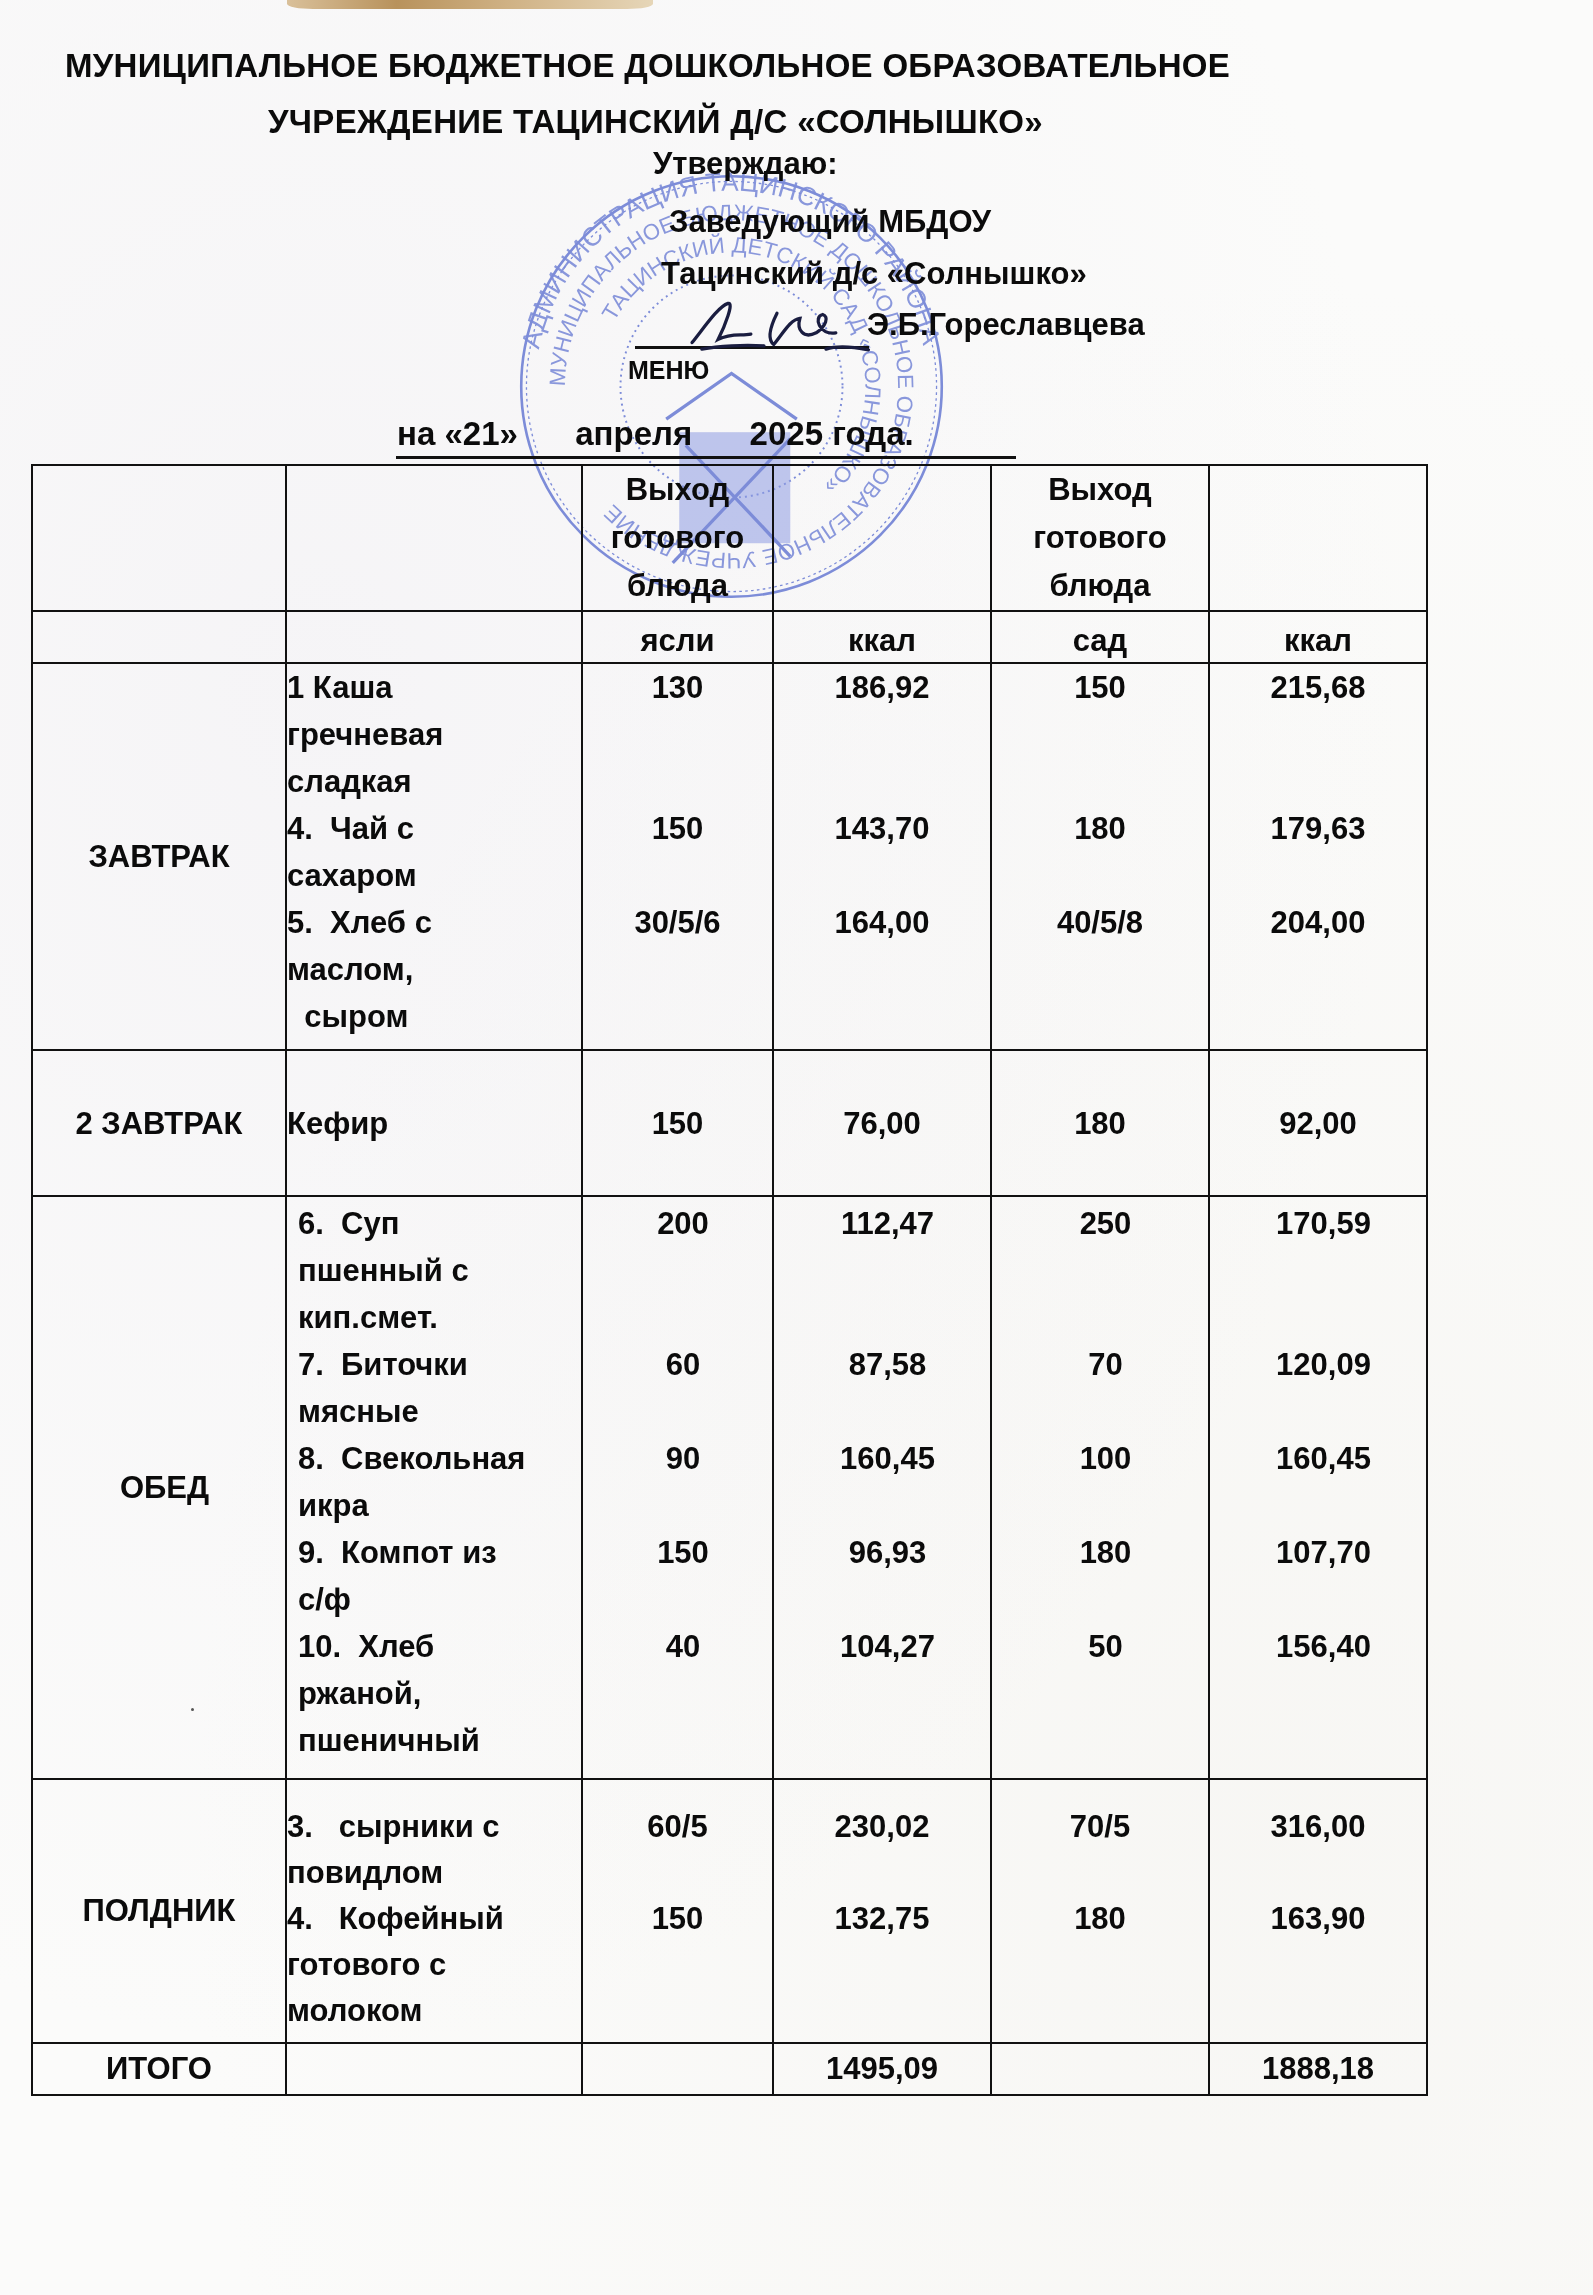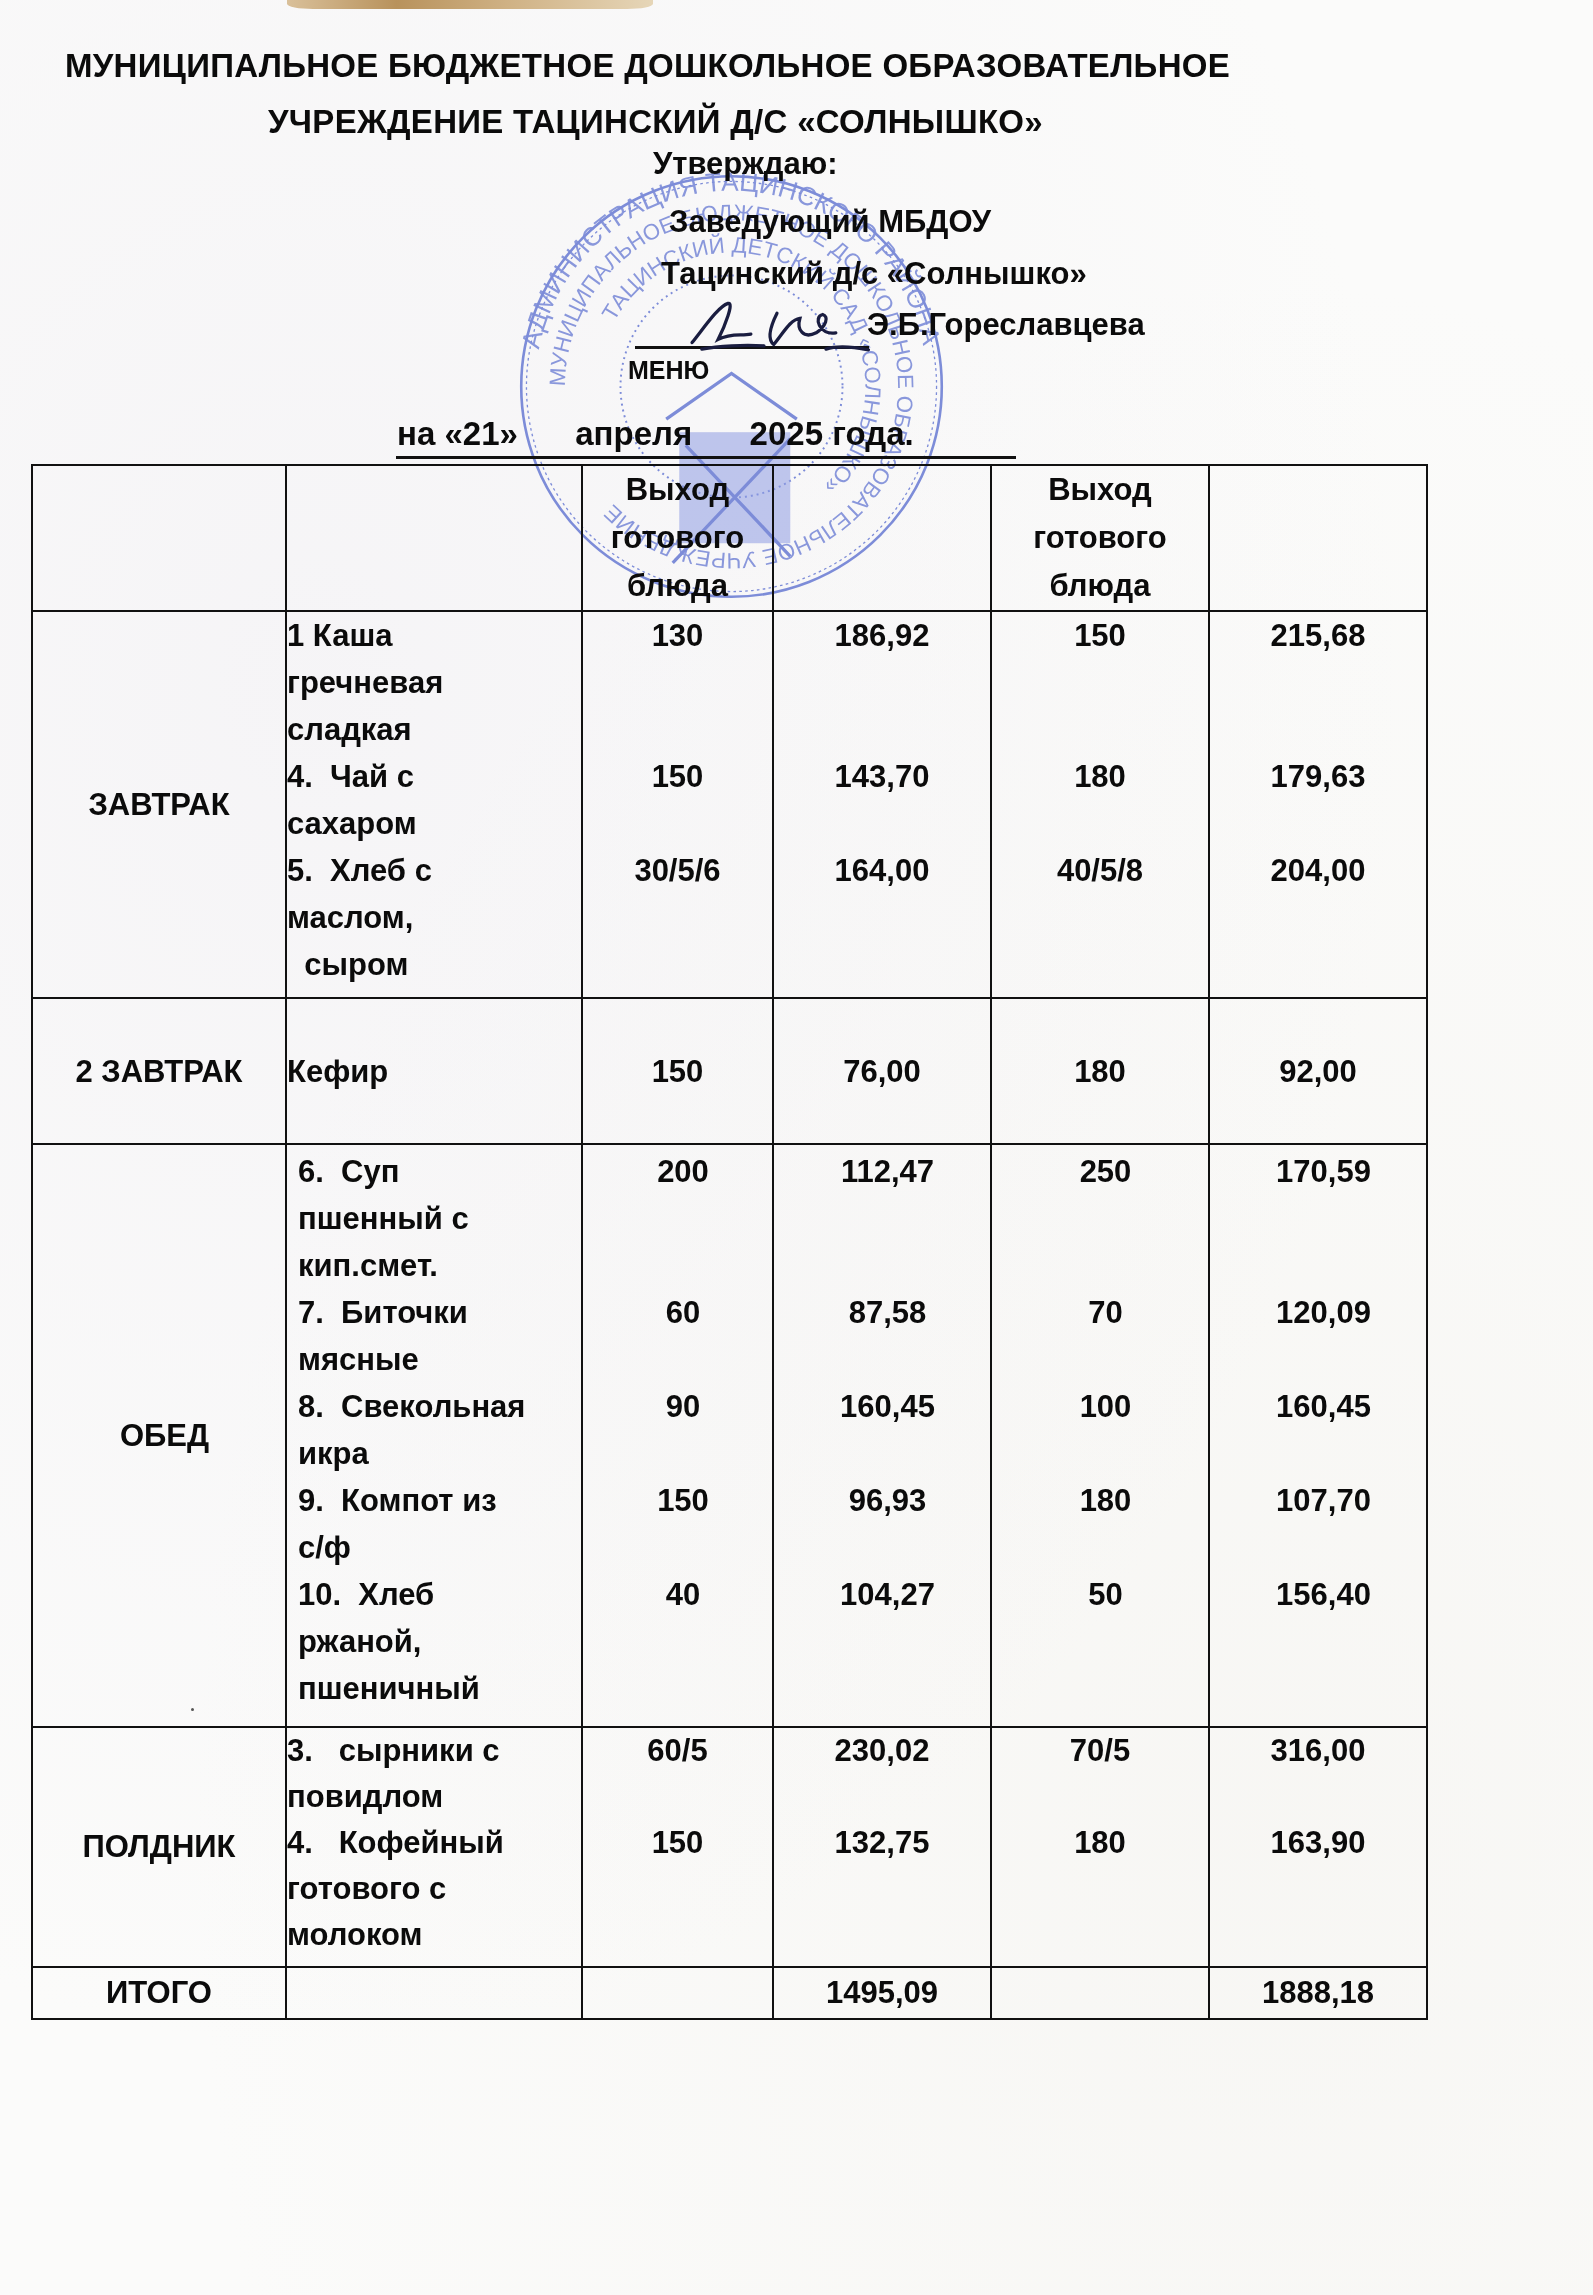--- a/index.html
+++ b/index.html
@@ -54,21 +54,21 @@
   tr.r-sub td { height:50px; vertical-align:bottom; text-align:center; line-height:42px; }
   tr.r-breakfast td { height:385px; }
   tr.r-breakfast2 td { height:144px; vertical-align:middle; }
   tr.r-lunch td { height:578px;padding-left:11px; }
   tr.r-snack td { height:238px; }
   tr.r-total td { height:50px; vertical-align:middle; text-align:center; line-height:39px; }
   .dish-cell { padding:1.3px 3.9px 0 21px; }
   .num-cell { padding-top:1.3px; }
   tr.r-breakfast2 .dish-cell, tr.r-breakfast2 .num-cell { padding-top:0; }
   tr.r-lunch .dish-cell, tr.r-lunch .num-cell { padding-top:2.6px; }
-  tr.r-snack .dish-cell, tr.r-snack .num-cell { padding-top:0; line-height:46px; }
+  tr.r-snack .dish-cell, tr.r-snack .num-cell { padding-top:24px; line-height:46px; }
   .item { display:block; }
   .item .ln { display:block; white-space:pre; }
   .dot-mark { position:absolute; left:191px; top:1708px; width:3.3px; height:3.3px; background:#555; border-radius:50%; }
 </style>
 </head>
 <body>
 
 <div class="paper-noise"></div>
 <div class="top-strip"></div>
 
@@ -144,20 +144,28 @@
         <div class="hdr">блюда</div>
       </td>
       <td></td>
       <td>
         <div class="hdr">Выход</div>
         <div class="hdr">готового</div>
         <div class="hdr">блюда</div>
       </td>
       <td></td>
     </tr>
+    <tr class="r-sub">
+      <td></td>
+      <td></td>
+      <td>ясли</td>
+      <td>ккал</td>
+      <td>сад</td>
+      <td>ккал</td>
+    </tr>
 
     <tr class="r-breakfast">
         <td class="c-meal">ЗАВТРАК</td>
         <td class="dish-cell">
           <div class="item">
             <span class="ln">1 Каша</span>
             <span class="ln">гречневая</span>
             <span class="ln">сладкая</span>
           </div>
           <div class="item">

